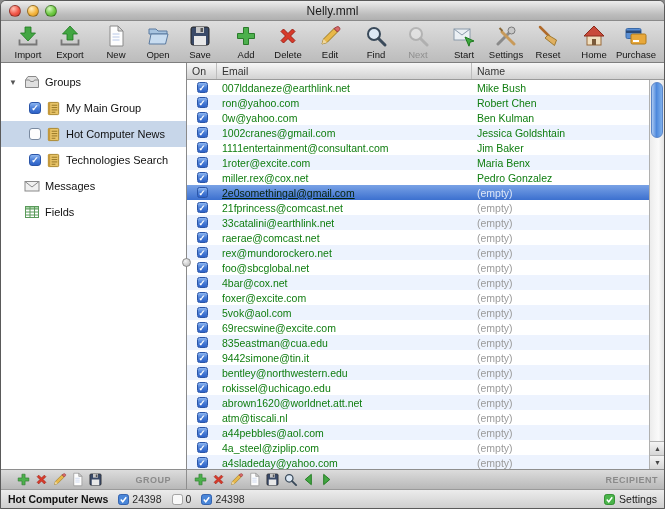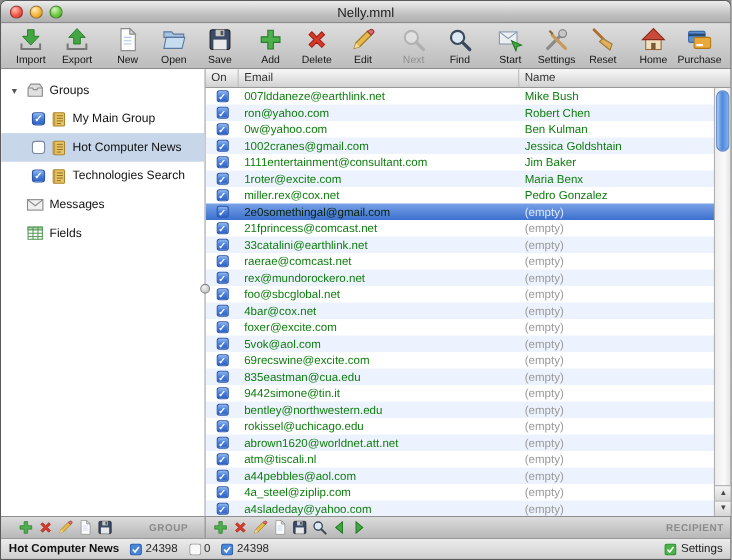--- a/index.html
+++ b/index.html
@@ -60,21 +60,21 @@
   .th-name { flex:1 1 auto; border-right:none; }
   .tbody { flex:1 1 auto; overflow:hidden; background:#fff; }
   .trow { height:15px; display:flex; align-items:center; font-size:10.5px; }
   .trow.alt { background:#edf3fe; }
   .trow.selected { background:linear-gradient(#79a2e6,#3c70cf); }
   .cell-on { width:30px; flex:0 0 30px; display:flex; justify-content:center; }
   .trow .cb { width:11px; height:11px; flex:0 0 11px; font-size:8.5px; line-height:10px; border-radius:2.5px; }
   .cell-email { width:255px; flex:0 0 255px; color:#0f7d0f; white-space:nowrap; overflow:hidden; padding-left:5px; }
   .cell-name { flex:1 1 auto; color:#0f7d0f; white-space:nowrap; overflow:hidden; padding-left:5px; }
   .cell-name.empty { color:#9a9a9a; }
-  .trow.selected .cell-email { color:#06220a; }
+  .trow.selected .cell-email { color:#06220a;text-decoration:underline; }
   .trow.selected .cell-name { color:#eaf0fb; }
   .trow.selected .cell-name.empty { color:#dde7f8; }
 
   
   .scrollbar { position:absolute; top:17px; right:0; bottom:0; width:15px;
                background:linear-gradient(90deg,#ececec,#fafafa 60%,#e4e4e4); border-left:1px solid #b0b0b0; }
   .sb-thumb { position:absolute; top:2px; left:1px; width:12px; height:56px; border-radius:6px;
               background:linear-gradient(90deg,#aac8f2,#4d88dc 45%,#7fb0ec); border:1px solid #5a85c8; }
   .sb-btn { position:absolute; left:0; width:15px; height:14px; text-align:center; font-size:7px; color:#444;
             background:linear-gradient(#f4f4f4,#d6d6d6); border-top:1px solid #b0b0b0; line-height:14px; }
@@ -192,37 +192,37 @@
               <path d="M4 20l1.5-5L16 4.5 19.5 8 9 18.5z" fill="#e8b84a" stroke="#9a7a20"></path>
               <path d="M16 4.5L19.5 8l1.8-1.8c.8-.8.8-2-.1-2.9-.9-.9-2.1-.9-2.9-.1z" fill="#d86a6a" stroke="#9a3a3a"></path>
               <path d="M4 20l1.5-5 3.5 3.5z" fill="#f0d8a0"></path>
             </svg>
           </span>
           <span class="tb-label">Edit</span>
         </div>
       </div>
       <div class="tb-sep"></div>
       <div class="tb-group">
+        <div class="tb-item">
+          <span class="icon tb-icon">
+            <svg viewBox="0 0 24 24">
+              <circle cx="10" cy="10" r="6" fill="#dce8f4" stroke="#3a4a5a" stroke-width="2"></circle>
+              <path d="M14.5 14.5L21 21" stroke="#3a4a5a" stroke-width="3" stroke-linecap="round"></path>
+            </svg>
+          </span>
+          <span class="tb-label">Find</span>
+        </div>
         <div class="tb-item disabled">
           <span class="icon tb-icon">
             <svg viewBox="0 0 24 24">
               <circle cx="10" cy="10" r="6" fill="#ececec" stroke="#9a9a9a" stroke-width="2"></circle>
               <path d="M14.5 14.5L21 21" stroke="#9a9a9a" stroke-width="3" stroke-linecap="round"></path>
             </svg>
           </span>
           <span class="tb-label">Next</span>
-        </div>
-        <div class="tb-item">
-          <span class="icon tb-icon">
-            <svg viewBox="0 0 24 24">
-              <circle cx="10" cy="10" r="6" fill="#dce8f4" stroke="#3a4a5a" stroke-width="2"></circle>
-              <path d="M14.5 14.5L21 21" stroke="#3a4a5a" stroke-width="3" stroke-linecap="round"></path>
-            </svg>
-          </span>
-          <span class="tb-label">Find</span>
         </div>
       </div>
       <div class="tb-sep"></div>
       <div class="tb-group">
         <div class="tb-item">
           <span class="icon tb-icon">
             <svg viewBox="0 0 24 24">
               <rect x="2" y="5" width="16" height="11" fill="#ecf0f4" stroke="#8a9aaa"></rect>
               <path d="M2 5l8 6 8-6" fill="none" stroke="#8a9aaa"></path>
               <path d="M13 13l9 4-4 1.2-1 4z" fill="#3fa93f" stroke="#1f7a1f"></path>

